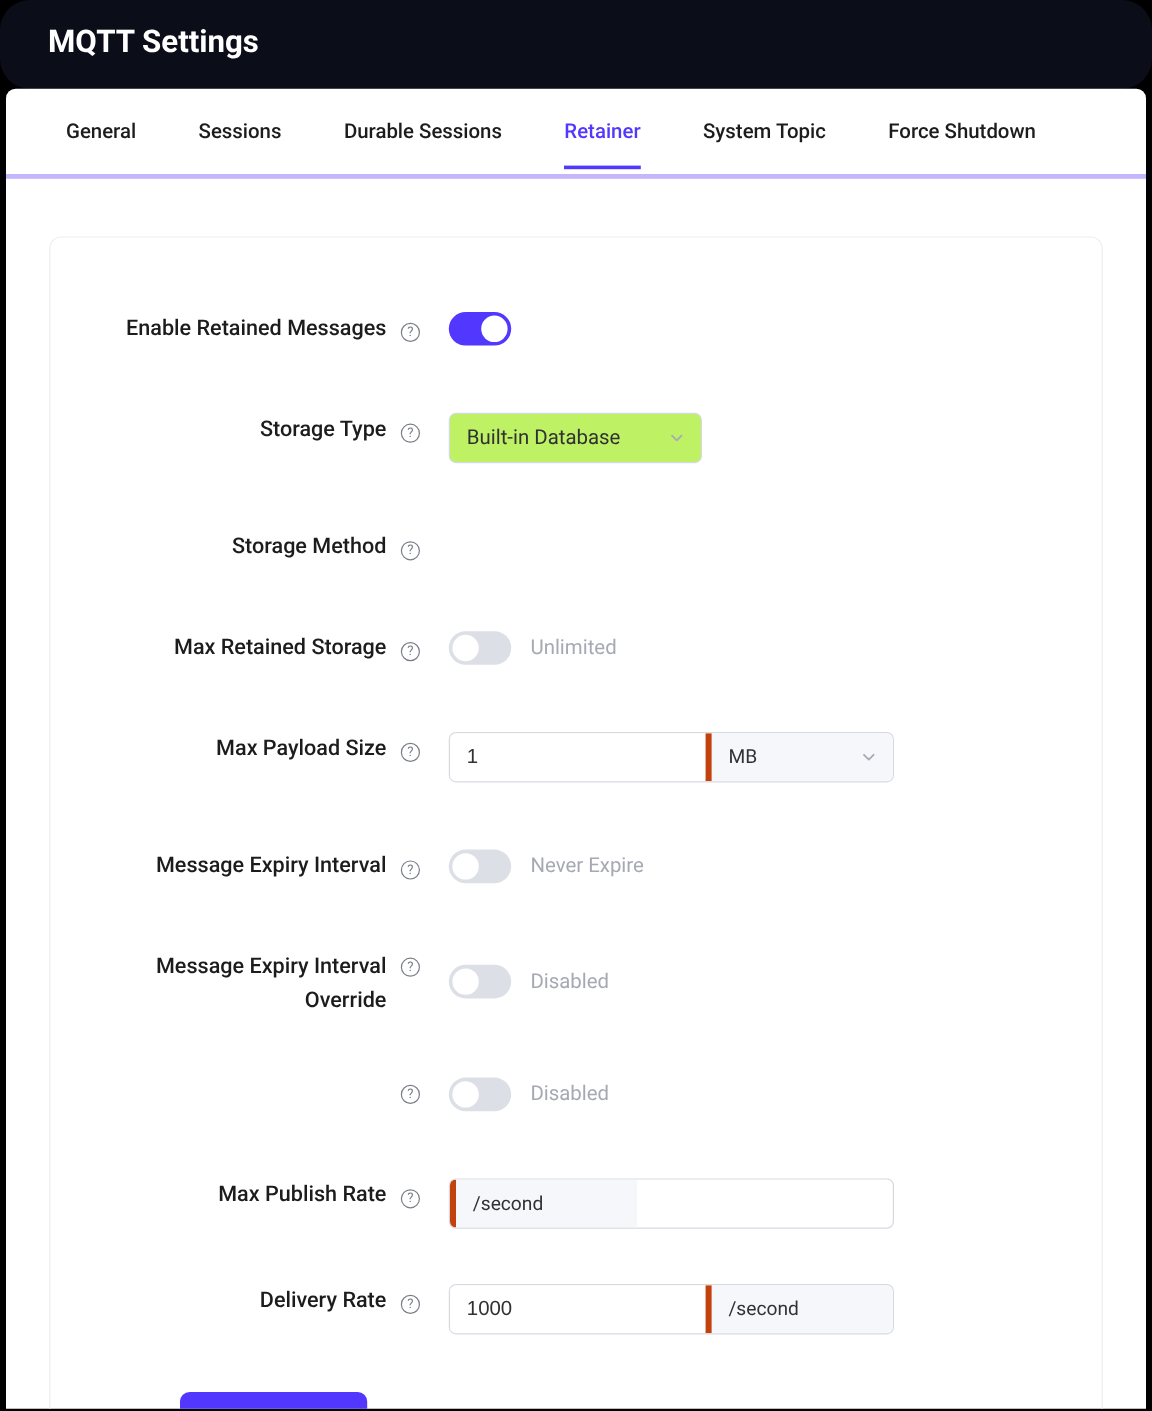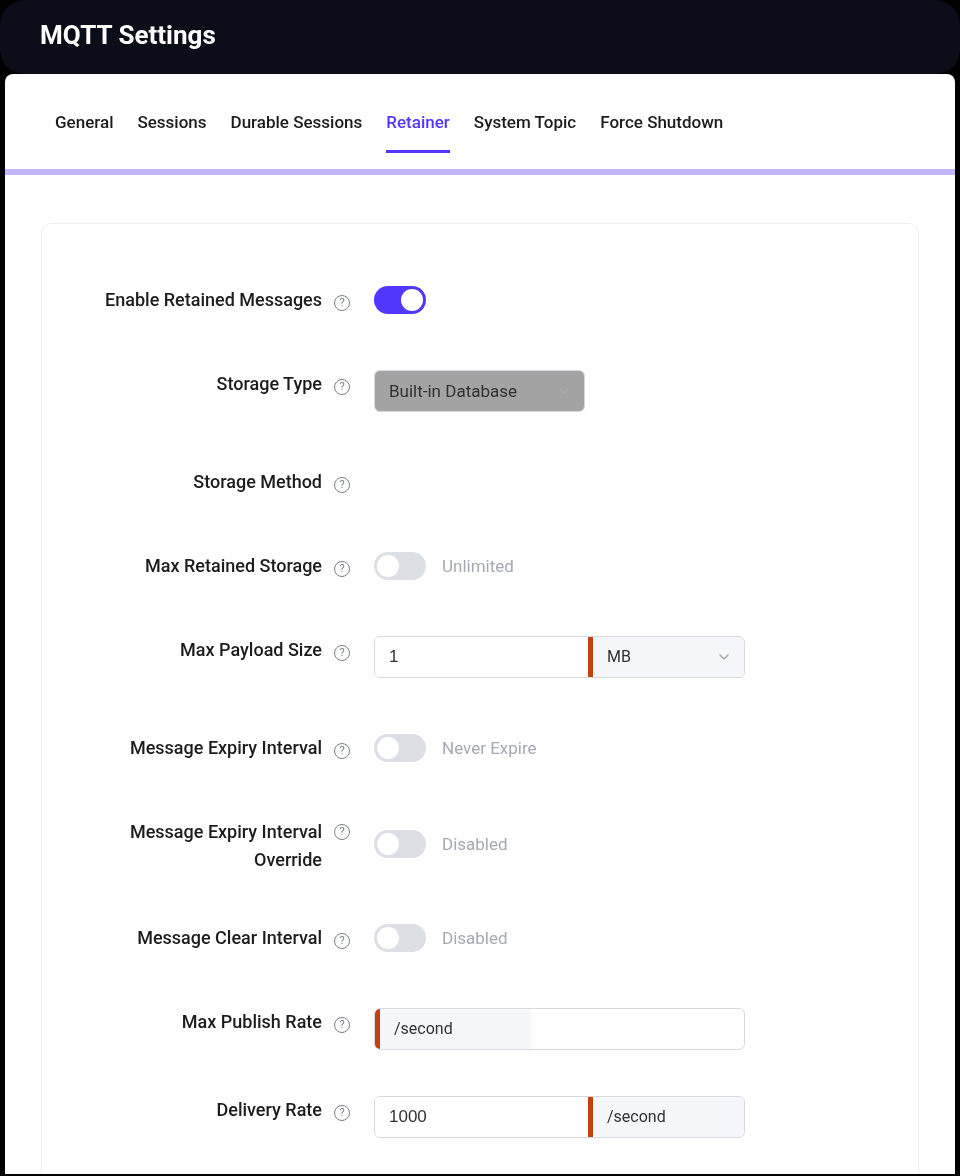--- a/index.html
+++ b/index.html
@@ -22,23 +22,23 @@
   }
   .content-wrap {
     background: #fff;
     border-radius: 8px 8px 0 0;
     margin: 0 5px 5px 5px;
     height: calc(1176px - 76px);
     overflow: hidden;
   }
   .tabs {
     display: flex;
-    gap: 24px;
-    padding: 16px 50px;
-    border-bottom: 6px solid #c4b5fd;
+    gap: 52px;
+    padding: 4px 50px;
+    border-bottom: 4px solid #c4b5fd;
   }
   .tab {
     padding: 22px 0 18px 0;
     font-size: 17px;
     color: #1c1c1c;
     cursor: pointer;
     border-bottom: 3px solid transparent;
     font-weight: 500;
   }
   .tab.active {
@@ -129,21 +129,21 @@
     height: 42px;
     border: 1px solid #d6d9e0;
     border-radius: 6px;
     display: flex;
     align-items: center;
     justify-content: space-between;
     padding: 0 14px;
     font-size: 17px;
     color: #303133;
     cursor: pointer;
-    background: #a3a3a3;
+    background: #bef264;
   }
   .chevron {
     width: 12px;
     height: 12px;
     flex-shrink: 0;
   }
   .chevron svg { display: block; }
   
   .input-group {
     display: flex;
@@ -302,21 +302,20 @@
       <div class="form-control-col" style="padding-top:18px;">
         <div class="toggle">
             <div class="knob"></div>
           </div>
         <span class="toggle-label">Disabled</span>
       </div>
     </div>
 
     <div class="form-row">
       <div class="form-label-col">
-        <span class="form-label-text">Message Clear Interval</span>
         <span class="help-icon">?</span>
       </div>
       <div class="form-control-col">
         <div class="toggle">
             <div class="knob"></div>
           </div>
         <span class="toggle-label">Disabled</span>
       </div>
     </div>
 

